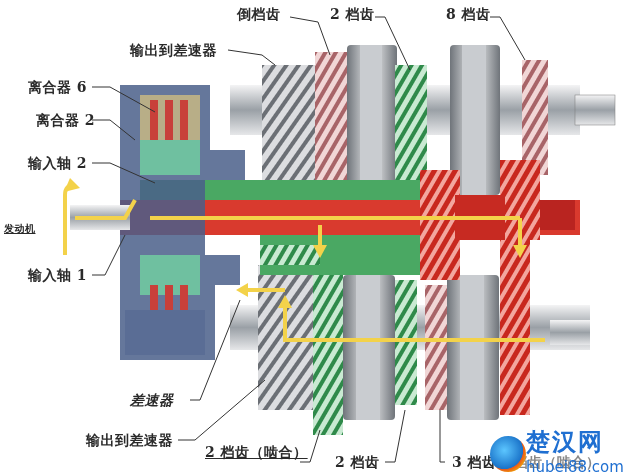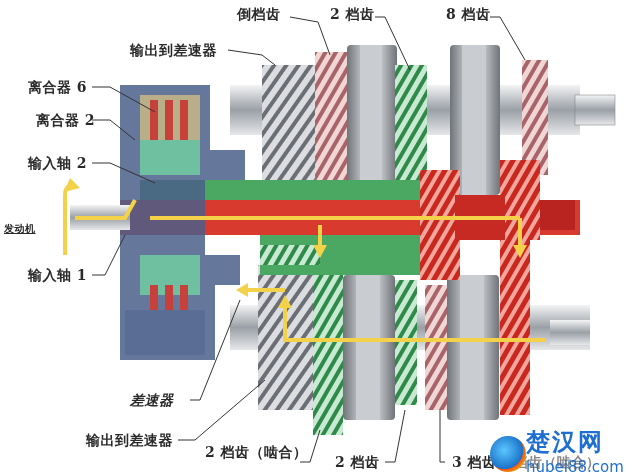--- a/index.html
+++ b/index.html
@@ -139,21 +139,21 @@
 <div class="lbl" style="left:130px;top:42px;">输出到差速器</div>
 <div class="lbl" style="left:330px;top:6px;">2 档齿</div>
 <div class="lbl" style="left:446px;top:6px;">8 档齿</div>
 <div class="lbl" style="left:28px;top:79px;">离合器 6</div>
 <div class="lbl" style="left:36px;top:112px;">离合器 2</div>
 <div class="lbl" style="left:28px;top:155px;">输入轴 2</div>
 <div class="lbl" style="left:4px;top:222px;font-size:10px;text-decoration:underline;">发动机</div>
 <div class="lbl" style="left:28px;top:267px;">输入轴 1</div>
 <div class="lbl" style="left:130px;top:392px;font-style:italic;">差速器</div>
 <div class="lbl" style="left:86px;top:432px;">输出到差速器</div>
-<div class="lbl" style="left:205px;top:444px;">2 档齿（啮合）</div>
+<div class="lbl" style="left:205px;top:444px;text-decoration:underline;">2 档齿（啮合）</div>
 <div class="lbl" style="left:335px;top:454px;">2 档齿</div>
 <div class="lbl" style="left:452px;top:454px;">3 档齿</div>
 <div class="lbl" style="left:498px;top:454px;color:#888;">1 档齿（啮合）</div>
 
 <div class="wm">
   <div class="wm-logo"></div>
   <div class="wm-title">楚汉网</div>
   <div class="wm-url">hubei88.com</div>
 </div>
 

